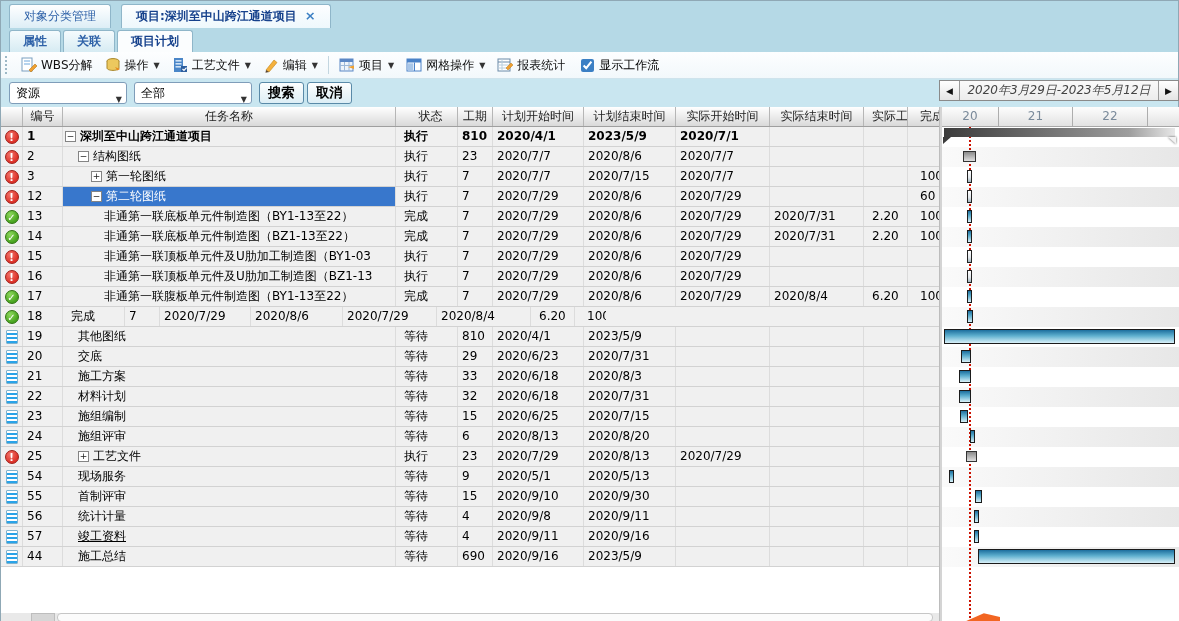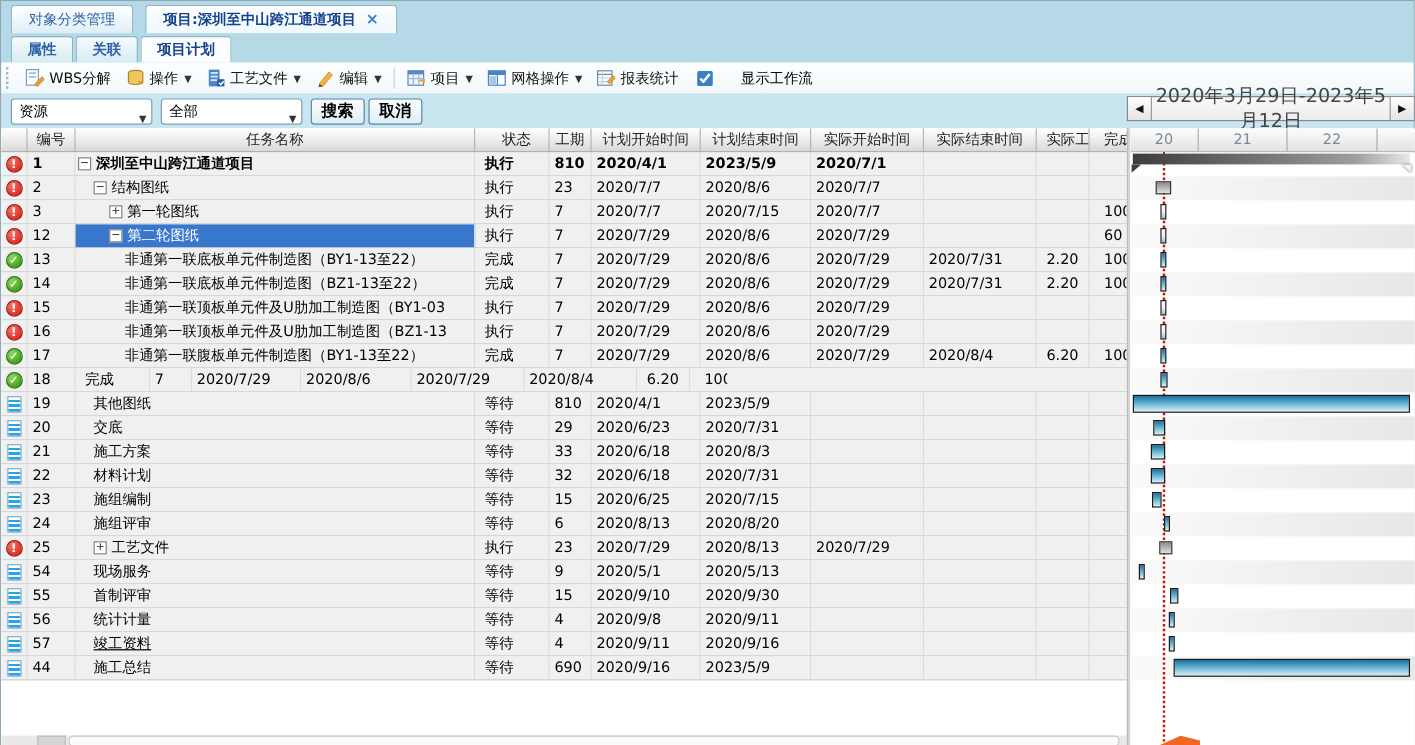--- a/index.html
+++ b/index.html
@@ -16,34 +16,34 @@
   .subtab { position:absolute; top:2px; height:22px; line-height:20px; padding:0 13px; border:1px solid #8fb6c9; border-bottom:none; border-radius:3px 3px 0 0; color:#2f62a8; background:linear-gradient(#f5fbfd,#d6ebf3); font-weight:bold; white-space:nowrap; }
   .subtab.active { background:#fbfdfe; color:#16418c; }
 
   
   #toolbar { position:absolute; left:0; top:51px; width:100%; height:27px; background:linear-gradient(#fdfeff,#f2f8fb); border-bottom:1px solid #cfe3ec; display:flex; align-items:center; padding-left:4px; }
   .grip { width:5px; height:18px; margin-right:5px; border-left:2px dotted #9db8c6; }
   .titem { display:flex; align-items:center; gap:4px; height:22px; padding:0 6px; border-radius:3px; white-space:nowrap; color:#111; }
   .caret { font-size:8px; color:#333; margin-left:1px; }
   .tsep { width:1px; height:18px; background:#c3d6e0; margin:0 4px; }
   .ticon { width:16px; height:16px; display:inline-block; }
-  #workflow { display:flex; align-items:center; gap:23px; margin-left:10px; }
+  #workflow { display:flex; align-items:center; gap:5px; margin-left:10px; }
   #workflow input { width:13px; height:13px; accent-color:#3b7fc4; }
 
   
   #filterband { position:absolute; left:0; top:78px; width:100%; height:28px; background:#c9e6f0; }
   .ddl { position:absolute; top:3px; height:22px; background:#fff; border:1px solid #7f9db9; border-radius:3px; line-height:20px; padding:0 6px; }
   .ddl .arrow { position:absolute; right:4px; top:7px; font-size:8px; color:#333; }
   .fbtn { position:absolute; top:3px; height:22px; padding:0 8px; background:linear-gradient(#fdfefe,#ddeef5); border:1px solid #5a8aa8; border-radius:3px; line-height:20px; color:#000;font-weight:bold; }
 
   
   #datenav { position:absolute; left:938px; top:79px; width:240px; height:21px; background:linear-gradient(#fafafa,#ececec); border:1px solid #8a8a8a; display:flex; align-items:center; }
   .navbtn { width:20px; height:19px; border-right:1px solid #9a9a9a; display:flex; align-items:center; justify-content:center; font-size:9px; color:#111; background:linear-gradient(#fff,#e4e4e4); }
   .navbtn.r { border-right:none; border-left:1px solid #9a9a9a; }
-  #datenav .label { flex:1; text-align:center; color:#444; font-size:16px; }
+  #datenav .label { flex:1; text-align:center; color:#444; font-size:12px;font-style:italic; }
 
   
   #main { position:absolute; left:0; top:106px; width:100%; height:515px; background:#fff; }
   #tablepane { position:absolute; left:0; top:0; width:938px; height:515px; background:#fff; overflow:hidden; }
   #splitter { position:absolute; left:938px; top:0; width:3px; height:515px; background:#d4d4d4; border-left:1px solid #bcbcbc; }
   #ganttpane { position:absolute; left:941px; top:0; width:238px; height:515px; background:#fff; overflow:hidden; }
 
   
   #thead { display:flex; height:20px; background:linear-gradient(#ffffff,#d9d9d9); border-bottom:1px solid #9f9f9f; }
   .hc { border-right:1px solid #b6b6b6; text-align:center; line-height:19px; color:#222; overflow:hidden; white-space:nowrap; }

